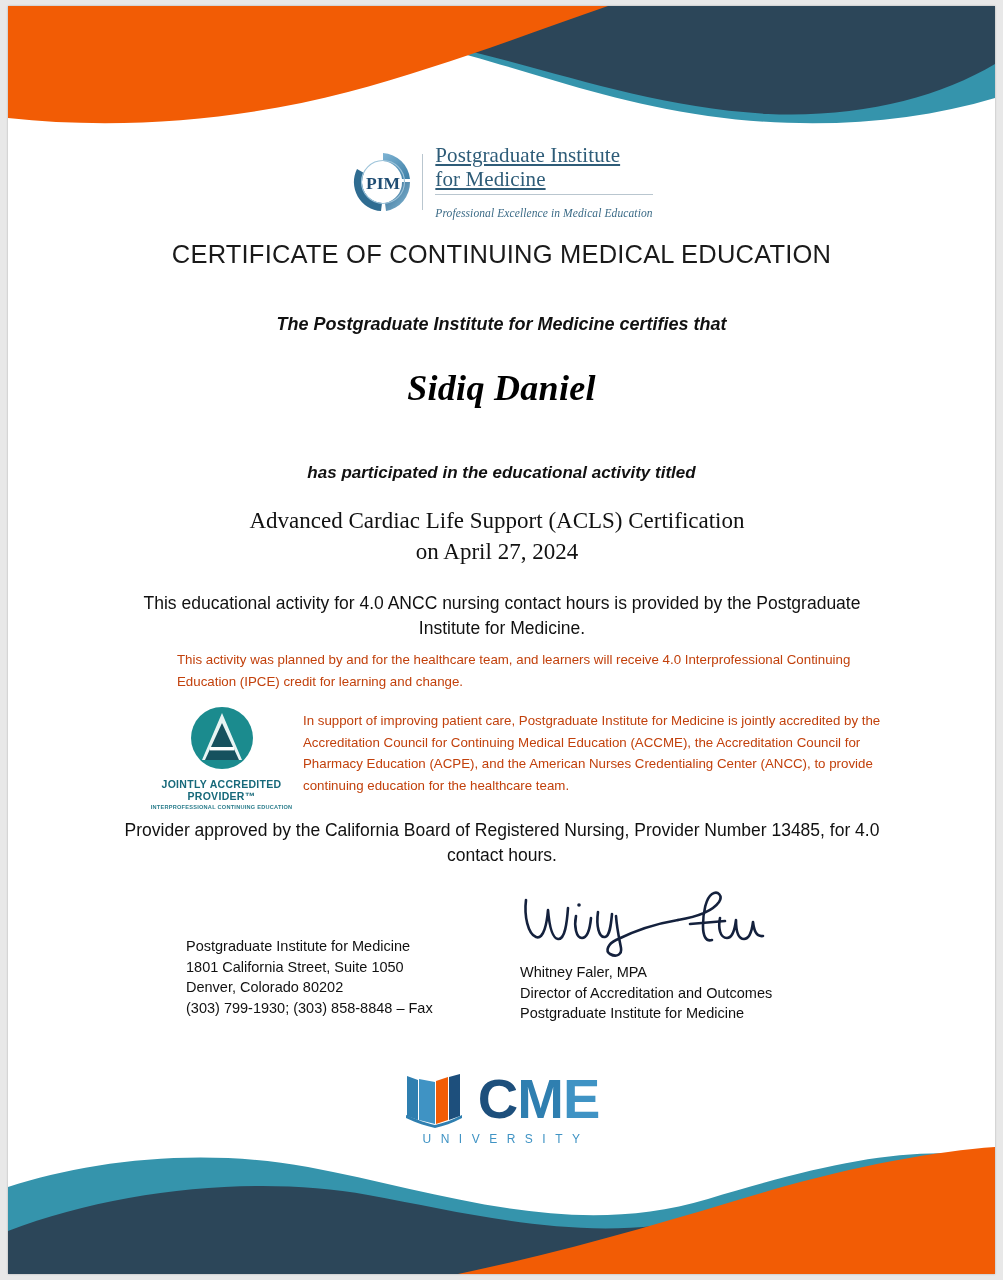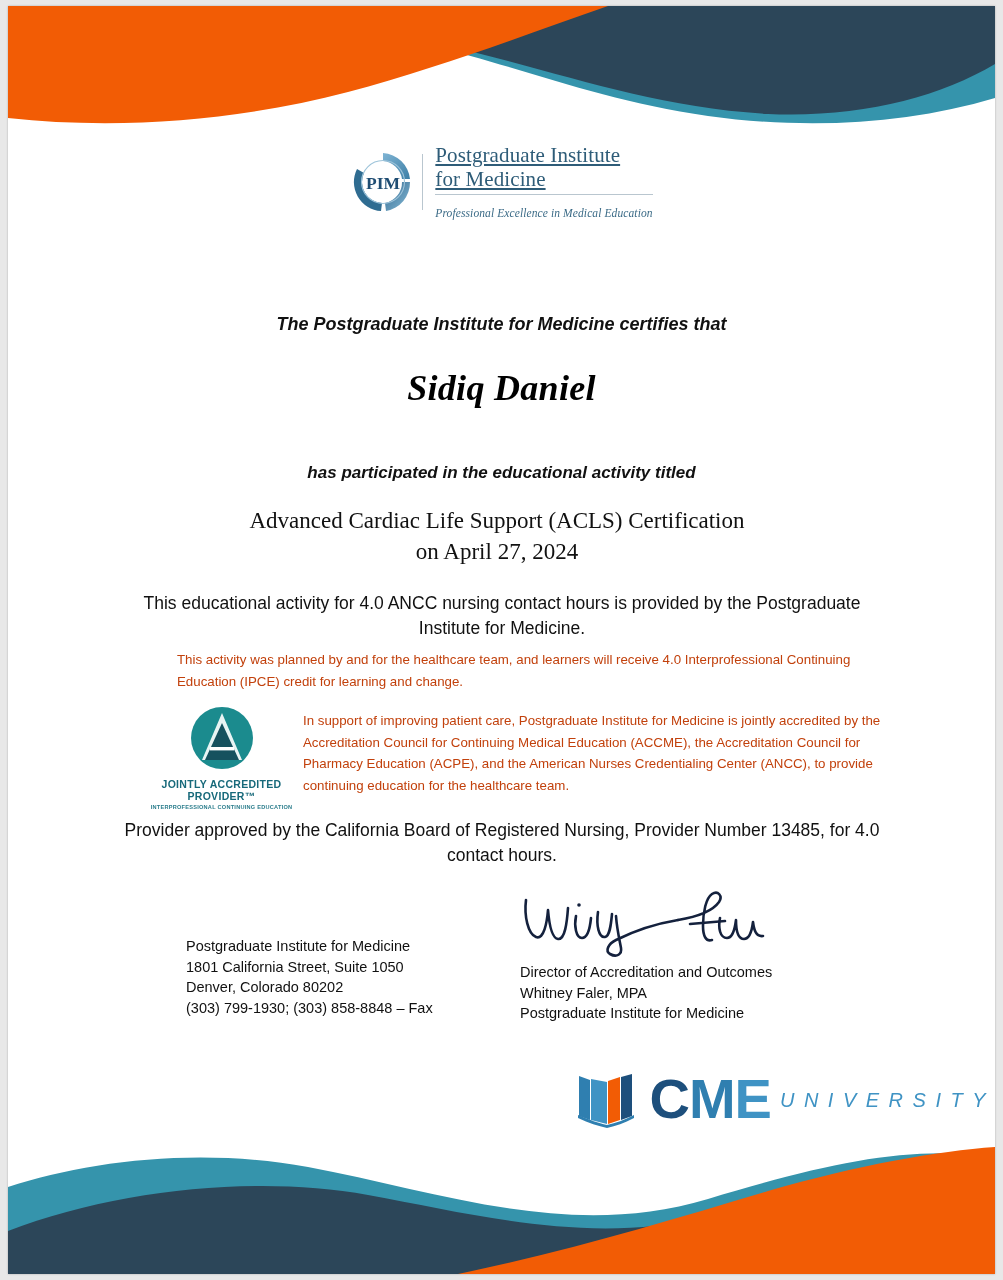--- a/index.html
+++ b/index.html
@@ -216,43 +216,41 @@
     color: #111;
     line-height: 1.42;
   }
 
   
   #cme-logo {
     position: absolute;
     left: 0; right: 0;
     top: 1062px;
     display: flex;
-    flex-direction: row;
+    flex-direction: column;
     align-items: center;
-    justify-content: flex-end;
   }
   #cme-top { display: flex; align-items: center; }
   #cme-word {
     font-size: 56px;
     font-weight: bold;
     letter-spacing: -1px;
     line-height: 1;
     margin-left: 6px;
   }
   #cme-word .c { color: #1d4f7c; }
   #cme-word .m { color: #2f7fb0; }
   #cme-word .e { color: #3f93c4; }
   #cme-univ {
-    font-size: 20px;
+    font-size: 12px;
     letter-spacing: 9.5px;
     color: #3f93c4;
     font-weight: 500;
     margin-top: 2px;
     margin-left: 9px;
-    font-style: italic;
   }
 </style>
 </head>
 <body>
 
 <div id="page">
   <div id="sheet">
 
     <svg class="wave-top" viewBox="0 0 987 130" preserveAspectRatio="none">
       <path d="M0,0 L987,0 L987,92 C900,118 800,124 700,110 C560,90 470,40 330,22 C210,6 95,12 0,40 Z" fill="#3594AC"></path>
@@ -279,20 +277,21 @@
         <text x="33" y="40" text-anchor="middle" font-family="Liberation Serif, serif" font-size="17.5" font-weight="bold" fill="#1f4d73">PIM</text>
       </svg>
       <div id="pim-divider"></div>
       <div id="pim-words">
         <div class="l1">Postgraduate Institute</div>
         <div class="l2">for Medicine</div>
         <div class="l3">Professional Excellence in Medical Education</div>
       </div>
     </div>
 
+    <div class="cert-title">CERTIFICATE OF CONTINUING MEDICAL EDUCATION</div>
 
     <div class="certifies-line">The Postgraduate Institute for Medicine certifies that</div>
 
     <div class="recipient">Sidiq Daniel</div>
 
     <div class="participated-line">has participated in the educational activity titled</div>
 
     <div class="activity">
       <div>Advanced Cardiac Life Support (ACLS) Certification</div>
       <div>on April 27, 2024</div>
@@ -334,22 +333,22 @@
           <path d="M56,34 C54,44 56,56 62,56 C68,56 70,46 71,36"></path>
           <circle cx="59" cy="23" r="1.8" fill="#14213d" stroke="none"></circle>
           <path d="M78,30 C76,44 79,56 85,55 C90,54 91,42 92,32"></path>
           <path d="M96,34 C97,48 100,60 101,66 C102,72 97,76 90,72 C85,69 88,62 96,58 C112,50 134,42 158,38"></path>
           <path d="M158,38 C176,35 192,30 199,20 C203,14 198,8 192,12 C186,16 183,30 183,44 C183,54 186,60 192,58"></path>
           <path d="M170,42 L205,39"></path>
           <path d="M200,36 C198,46 200,56 207,56 C213,56 215,46 216,38 C216,48 218,57 224,57 C230,57 232,48 233,40 C234,48 236,55 243,54"></path>
         </g>
       </svg>
       <div class="sig-names">
+        <div>Whitney Faler, MPA</div>
         <div>Director of Accreditation and Outcomes</div>
-        <div>Whitney Faler, MPA</div>
         <div>Postgraduate Institute for Medicine</div>
       </div>
     </div>
 
     <div id="cme-logo">
       <div id="cme-top">
         <svg width="68" height="62" viewBox="0 0 68 62">
           <path d="M3,8 L3,48 L14,52 L14,12 Z" fill="#2F7FB0"></path>
           <path d="M15,11 L15,52 L31,56 L31,14 Z" fill="#3F93C4"></path>
           <path d="M32,13 L32,56 L44,52 L44,9 Z" fill="#F25C05"></path>

